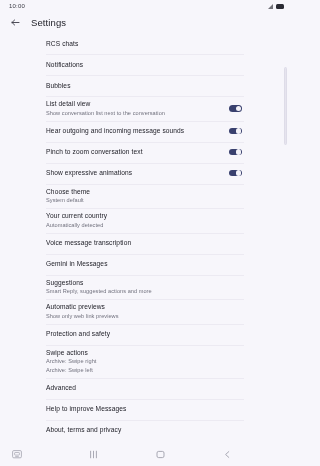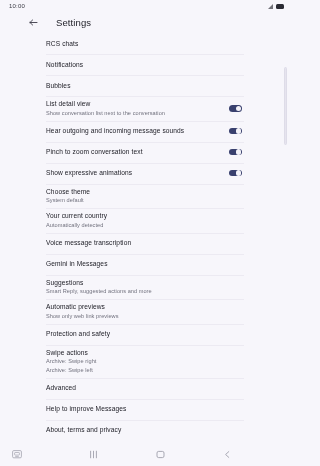--- a/index.html
+++ b/index.html
@@ -23,22 +23,22 @@
     width:0;height:0;
     border-left:5px solid transparent;
     border-bottom:5px solid #45454f;
     opacity:.75;
   }
   .batt{
     width:8px;height:5px;border-radius:1.5px;background:#2a2a33;
   }
   
   .appbar{
-    height:21px;display:flex;align-items:center;gap:17px;
-    padding-left:28px;
+    height:21px;display:flex;align-items:center;gap:10px;
+    padding-left:10px;
   }
   .back-arrow{
     width:11px;height:11px;position:relative;flex:none;cursor:pointer;
   }
   .back-arrow svg{display:block;}
   .appbar-title{
     font-size:9.5px;color:#23232b;letter-spacing:.1px;
   }
   
   .list{

